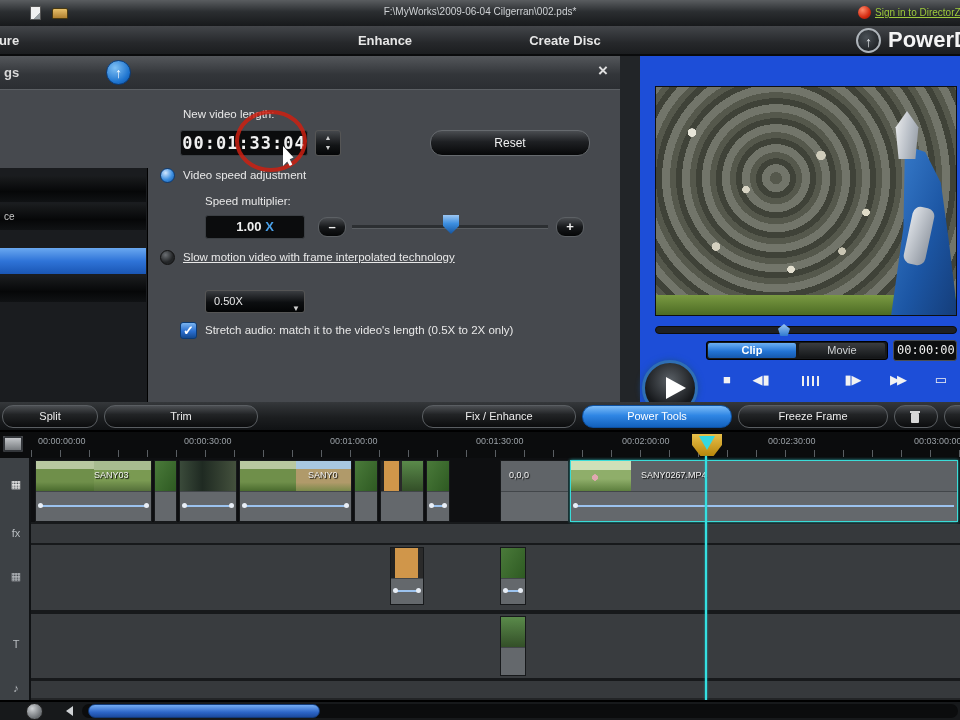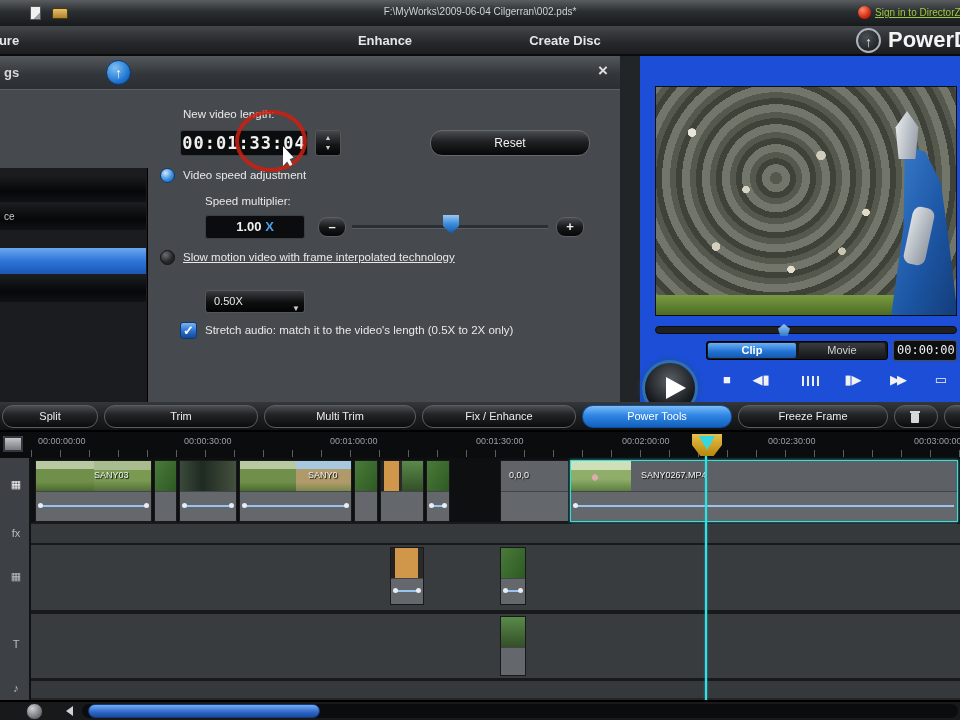--- a/index.html
+++ b/index.html
@@ -330,21 +330,20 @@
   <div id="fnbar" class="abs">
     <div id="trash-button" class="abs">
       <svg width="12" height="14" viewBox="0 0 12 14">
         <rect x="2" y="3" width="8" height="10" rx="1" fill="#d8d8d8"></rect>
         <rect x="1" y="1" width="10" height="2" fill="#d8d8d8"></rect>
       </svg>
     </div>
     <div id="partial-button" class="abs"></div>
   <div class="abs fn-btn" style="left: 2px; width: 96px;">Split</div>
       <div class="abs fn-btn" style="left: 104px; width: 154px;">Trim</div>
-      <div class="abs fn-btn" style="left: 264px; width: 152px;">Multi Trim</div>
       <div class="abs fn-btn" style="left: 422px; width: 154px;">Fix / Enhance</div>
       <div class="abs fn-btn active" style="left: 582px; width: 150px;">Power Tools</div>
       <div class="abs fn-btn" style="left: 738px; width: 150px;">Freeze Frame</div>
     </div>
 
   <div id="ruler" class="abs">
     <span id="ruler-film-icon" class="abs"></span>
     <span></span>
     <div id="ruler-ticks" class="abs"></div>
   <div class="abs ruler-label" style="left: 38px;">00:00:00:00</div><div class="abs ruler-label" style="left: 184px;">00:00:30:00</div><div class="abs ruler-label" style="left: 330px;">00:01:00:00</div><div class="abs ruler-label" style="left: 476px;">00:01:30:00</div><div class="abs ruler-label" style="left: 622px;">00:02:00:00</div><div class="abs ruler-label" style="left: 768px;">00:02:30:00</div><div class="abs ruler-label" style="left: 914px;">00:03:00:00</div></div>

